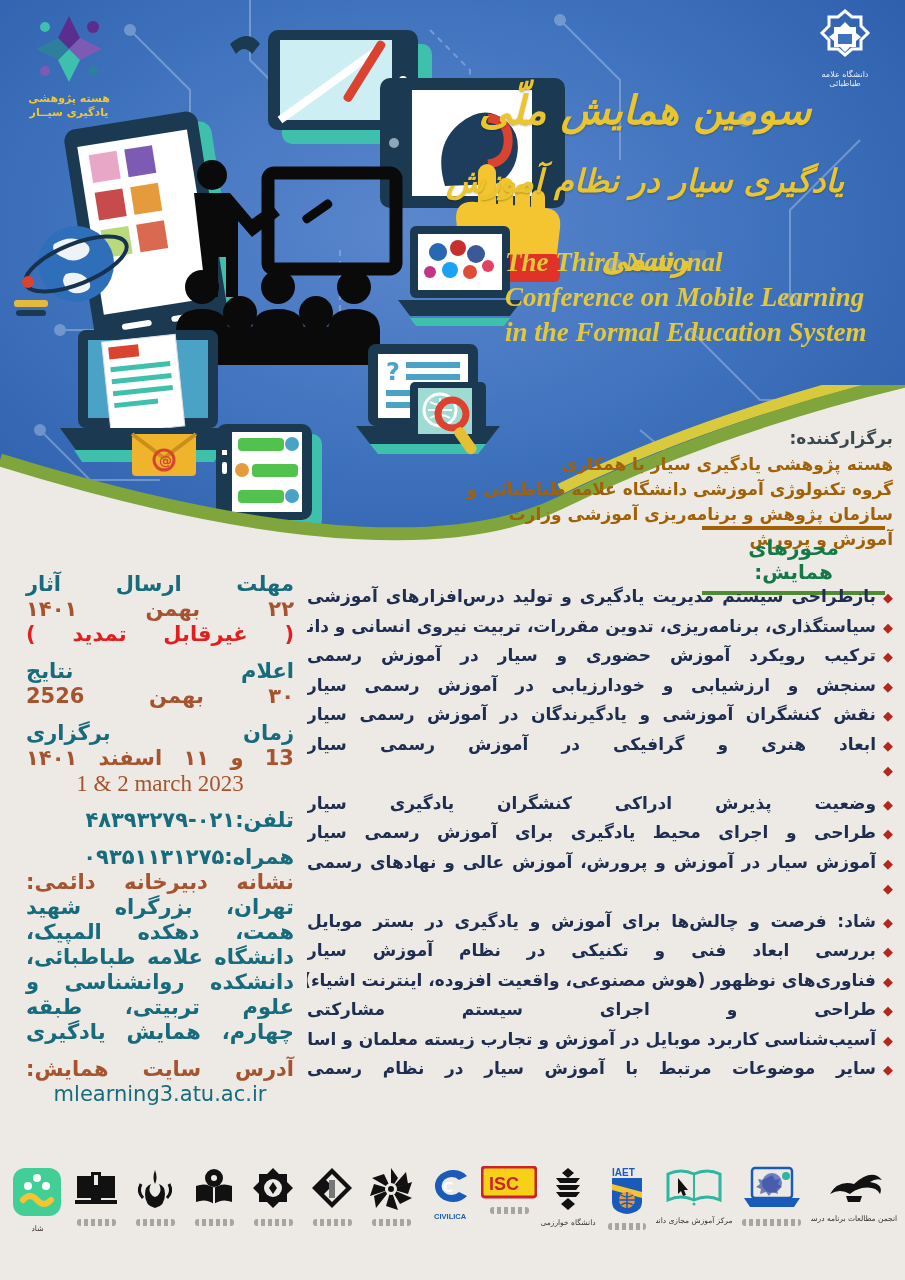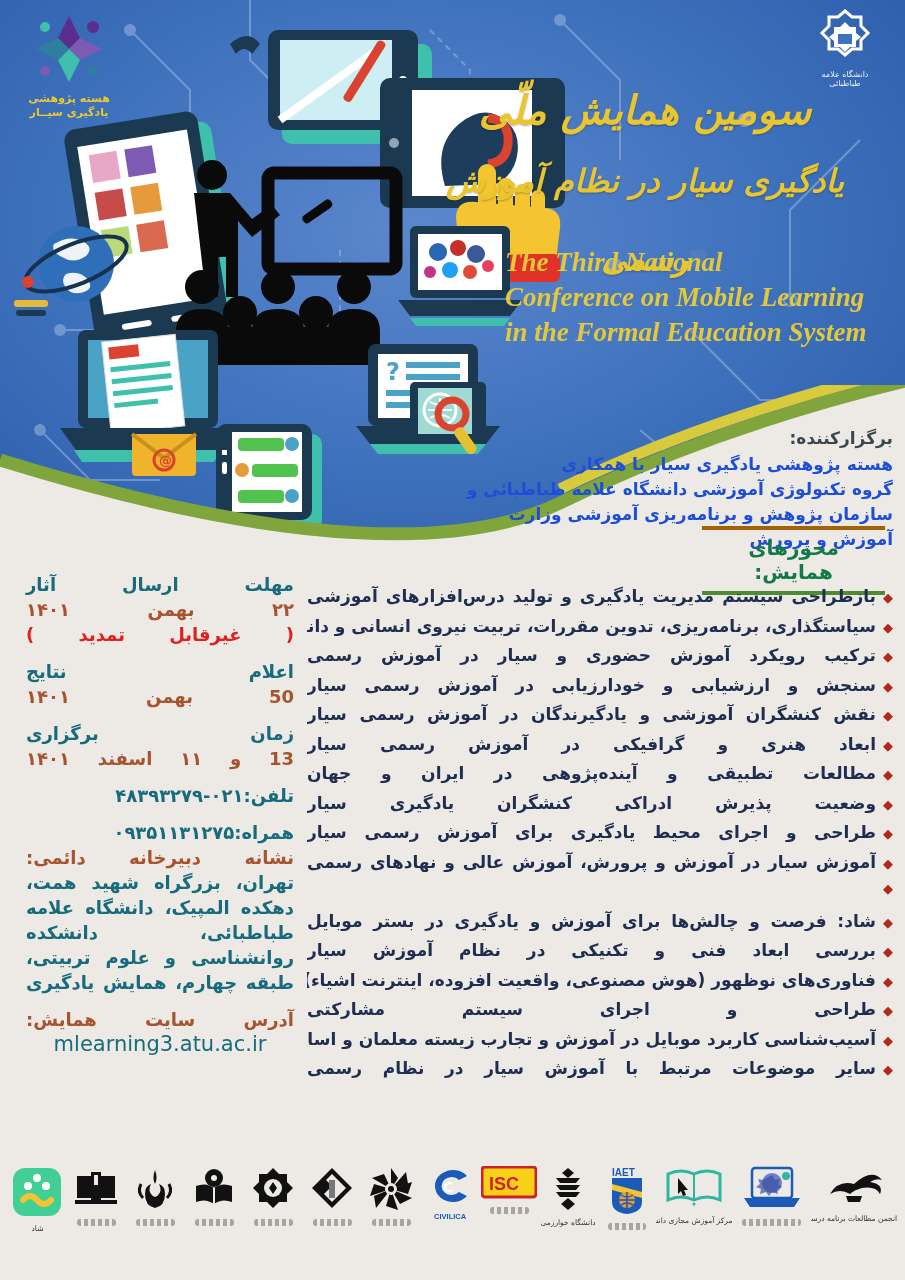--- a/index.html
+++ b/index.html
@@ -20,36 +20,36 @@
   .title-fa{position:absolute;top:78px;right:30px;width:460px;z-index:5;direction:rtl;text-align:center;
             color:#e9c52f;font-weight:bold;text-shadow:0 1px 2px rgba(0,0,0,.25);font-style:italic;}
   .title-fa .l1{font-size:40px;line-height:64px;letter-spacing:1px;}
   .title-fa .l2{font-size:32px;line-height:78px;letter-spacing:0px;}
   .title-en{position:absolute;top:245px;left:505px;width:390px;z-index:5;color:#e3c83b;
             font-family:"Liberation Serif","DejaVu Serif",serif;font-style:italic;
             font-size:27px;line-height:35px;font-weight:bold;}
   
   .organizer{position:absolute;top:428px;right:12px;width:450px;z-index:6;direction:rtl;text-align:right;}
   .organizer .lbl{color:#39474f;font-size:17px;font-weight:bold;margin-bottom:4px;}
-  .organizer .ln{color:#1d4ed8;font-size:17px;font-weight:bold;line-height:25px;}
+  .organizer .ln{color:#a16207;font-size:17px;font-weight:bold;line-height:25px;}
   
   .themes-head{position:absolute;top:526px;right:20px;width:175px;z-index:6;direction:rtl;text-align:center;
                border-top:4px solid #a16207;border-bottom:4px solid #4e8c33;padding:6px 4px 7px 4px;}
   .themes-head .t{color:#127a46;font-size:20px;font-weight:bold;}
   
   .themes-list{position:absolute;top:586px;right:12px;width:586px;z-index:6;direction:rtl;
                list-style:none;margin:0;padding:0;}
   .themes-list li{display:flex;align-items:baseline;height:29.5px;}
   .themes-list .dm{color:#b2281e;font-size:13px;margin-left:7px;flex:0 0 auto;}
   .themes-list .tx{flex:1 1 auto;color:#1e2d50;font-size:17px;font-weight:bold;
                    text-align:justify;text-align-last:justify;white-space:nowrap;overflow:hidden;}
   
   .info{position:absolute;top:572px;left:26px;width:268px;z-index:6;direction:rtl;}
   .info .row{display:block;width:100%;font-weight:bold;text-align:justify;text-align-last:justify;
-             font-size:18px;line-height:25px;}
+             font-size:21px;line-height:25px;}
   .teal{color:#176b7c;} .brown{color:#a5542f;} .red{color:#e01f1f;}
   .info .gap{height:12px;}
   .info .en{font-family:"Liberation Serif","DejaVu Serif",serif;direction:ltr;text-align:center;
             font-size:23px;color:#a5542f;font-weight:normal;text-align-last:center;}
   .info .site{direction:ltr;text-align:center;text-align-last:center;font-size:21px;font-weight:normal;}
   
   .footer{position:absolute;left:0;bottom:14px;width:905px;height:100px;z-index:6;
           display:flex;justify-content:space-evenly;align-items:flex-start;padding:0 8px;box-sizing:border-box;}
   .logo-cell{width:60px;text-align:center;}
   .logo-cell .cap{font-size:7.5px;color:#333;direction:rtl;line-height:9px;margin-top:2px;
@@ -299,21 +299,20 @@
     <li>
         <span class="dm">◆</span>
         <span class="tx">نقش کنشگران آموزشی و یادگیرندگان در آموزش رسمی سیار</span>
       </li>
     <li>
         <span class="dm">◆</span>
         <span class="tx">ابعاد هنری و گرافیکی در آموزش رسمی سیار</span>
       </li>
     <li>
         <span class="dm">◆</span>
-        <span class="tx">مطالعات تطبیقی و آینده‌پژوهی در ایران و جهان</span>
       </li>
     <li>
         <span class="dm">◆</span>
         <span class="tx">وضعیت پذیرش ادراکی کنشگران یادگیری سیار</span>
       </li>
     <li>
         <span class="dm">◆</span>
         <span class="tx">طراحی و اجرای محیط یادگیری برای آموزش رسمی سیار</span>
       </li>
     <li>
@@ -348,24 +347,25 @@
         <span class="tx">سایر موضوعات مرتبط با آموزش سیار در نظام رسمی</span>
       </li>
   </ul>
 
   <div class="info">
     <div class="row teal">مهلت ارسال آثار</div>
     <div class="row brown">۲۲ بهمن ۱۴۰۱</div>
     <div class="row red">( غیرقابل تمدید )</div>
     <div class="gap"></div>
     <div class="row teal">اعلام نتایج</div>
-    <div class="row brown">50 بهمن ۱۴۰۱</div>
+    <div class="row brown">۳۰ بهمن 2526</div>
     <div class="gap"></div>
     <div class="row teal">زمان برگزاری</div>
     <div class="row brown">13 و ۱۱ اسفند ۱۴۰۱</div>
+    <div class="row en">1 &amp; 2 march 2023</div>
     <div class="gap"></div>
     <div class="row teal">تلفن:۰۲۱-۴۸۳۹۳۲۷۹</div>
     <div class="gap"></div>
     <div class="row teal">همراه:۰۹۳۵۱۱۳۱۲۷۵</div>
     <div class="row brown">نشانه دبیرخانه دائمی:</div>
     <div class="row teal" style="text-align:justify;text-align-last:justify;">تهران، بزرگراه شهید همت، دهکده المپیک، دانشگاه علامه طباطبائی، دانشکده روانشناسی و علوم تربیتی، طبقه چهارم، همایش یادگیری</div>
     <div class="gap"></div>
     <div class="row brown">آدرس سایت همایش:</div>
     <div class="row teal site">mlearning3.atu.ac.ir</div>
   </div>

